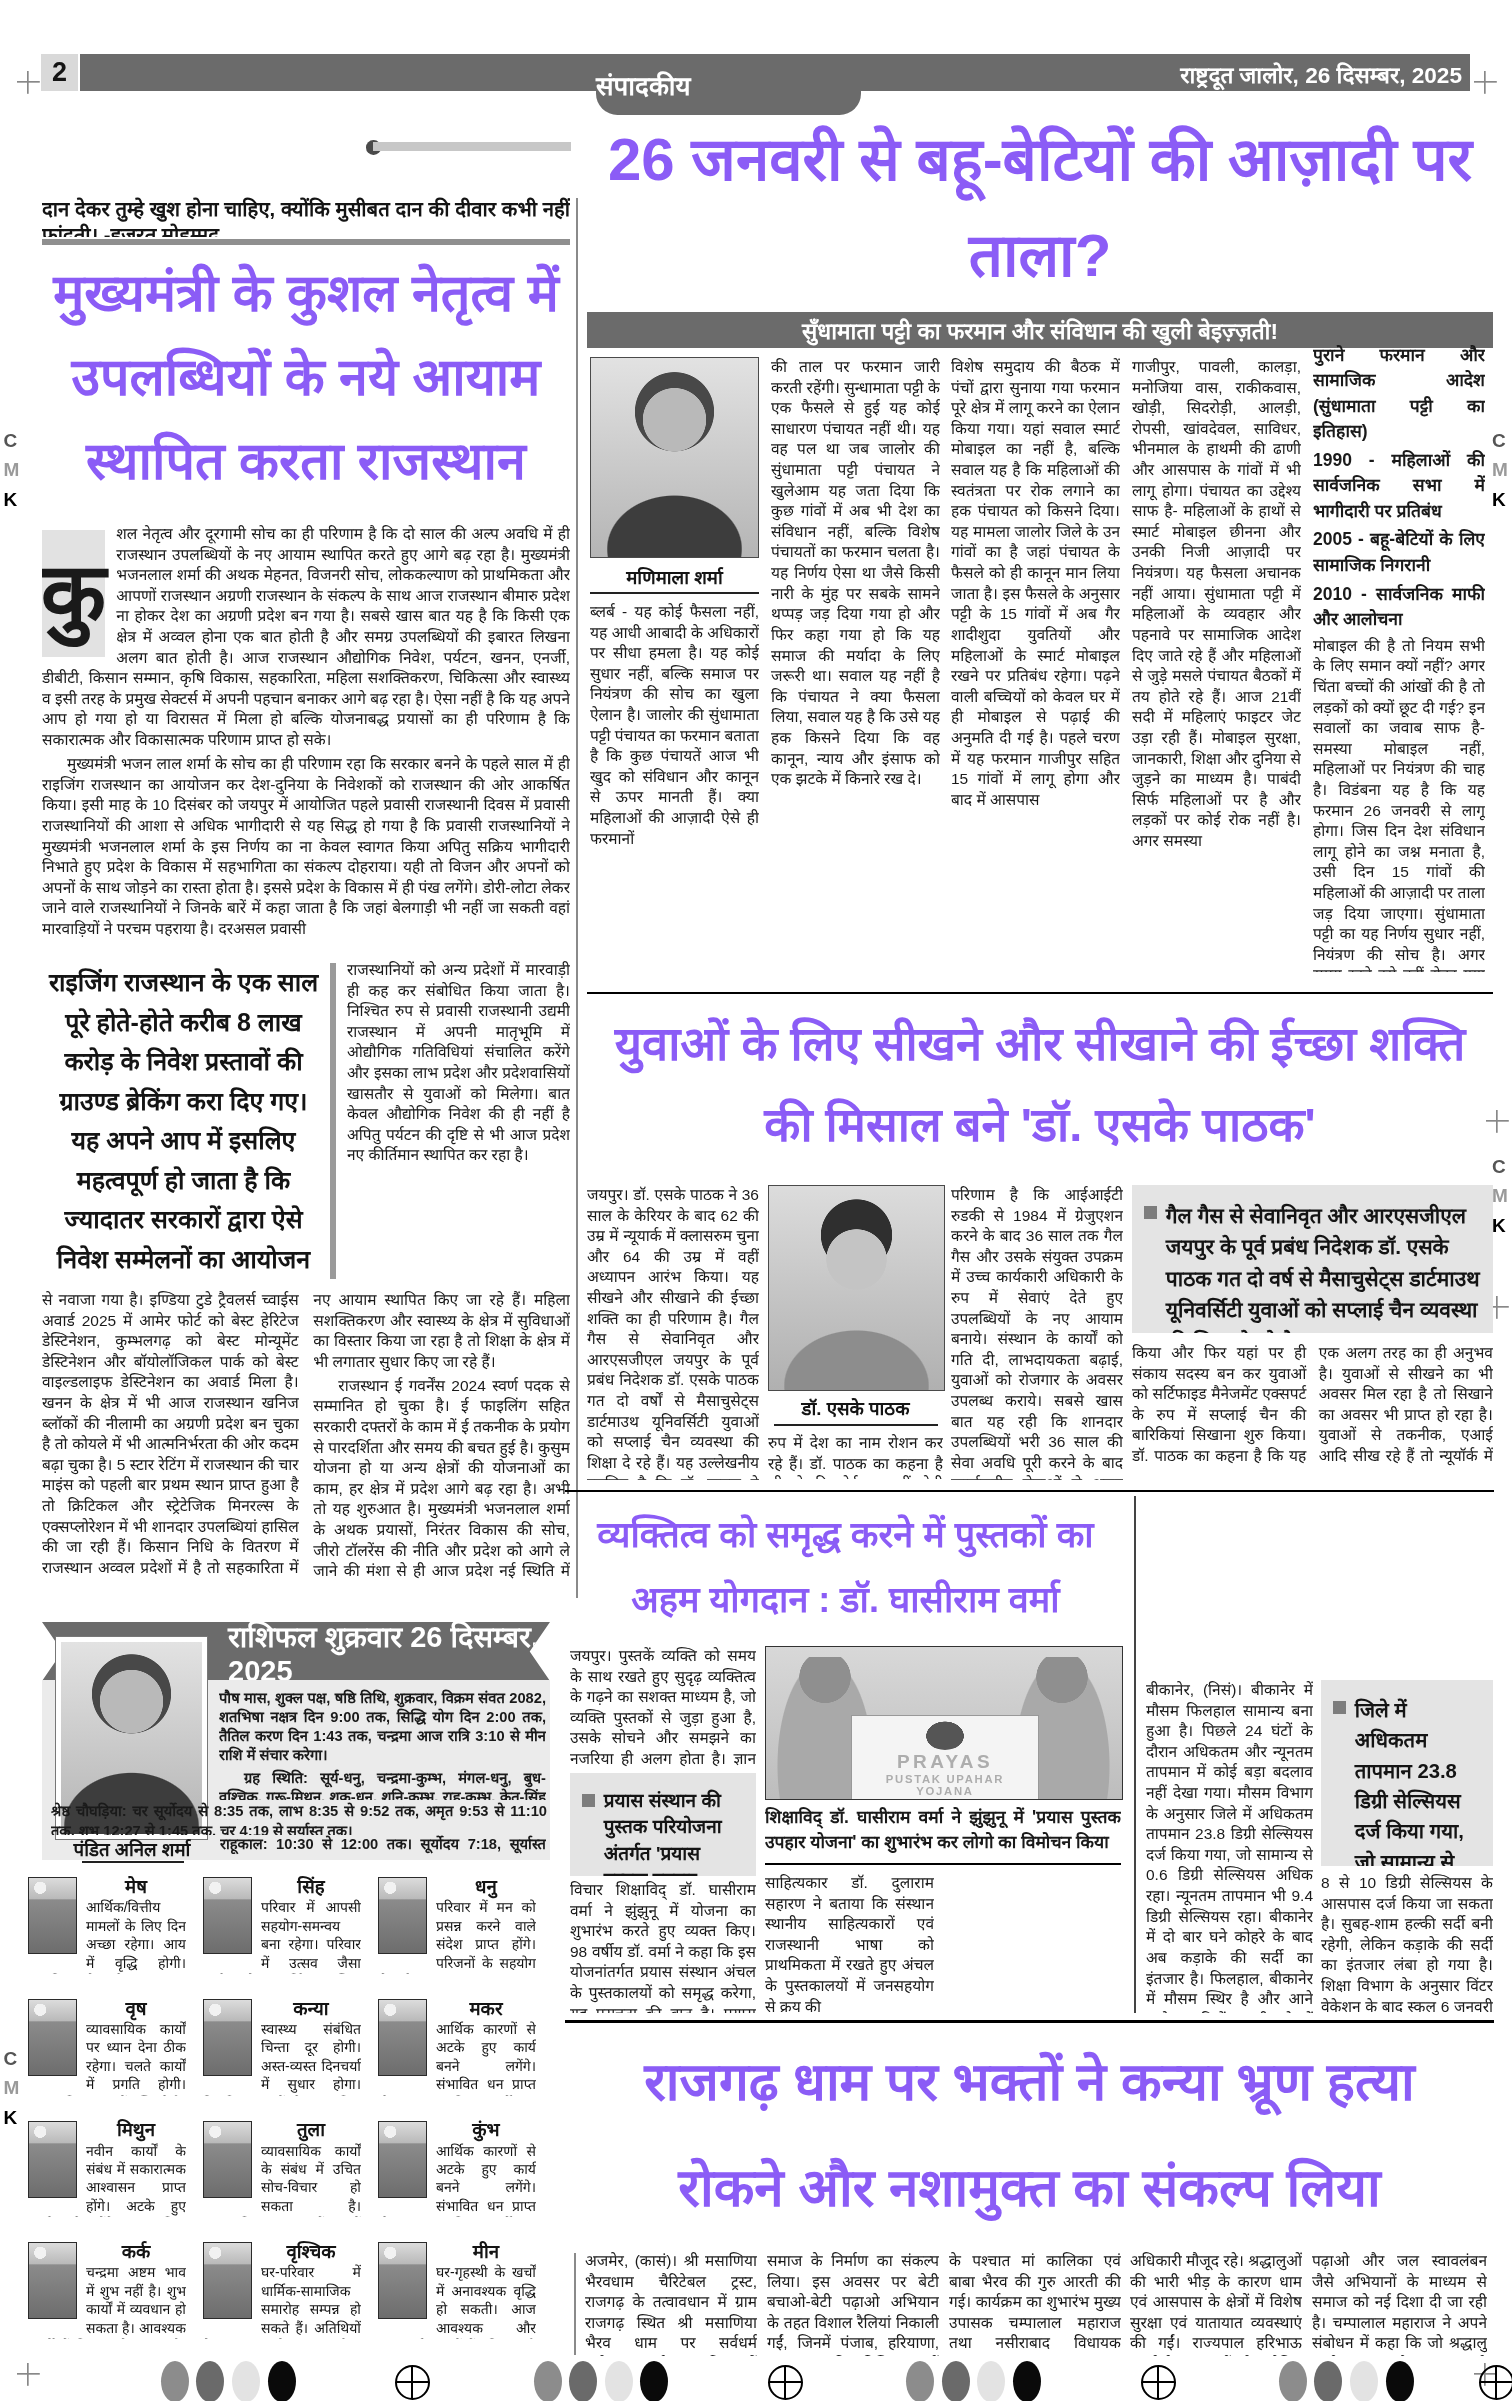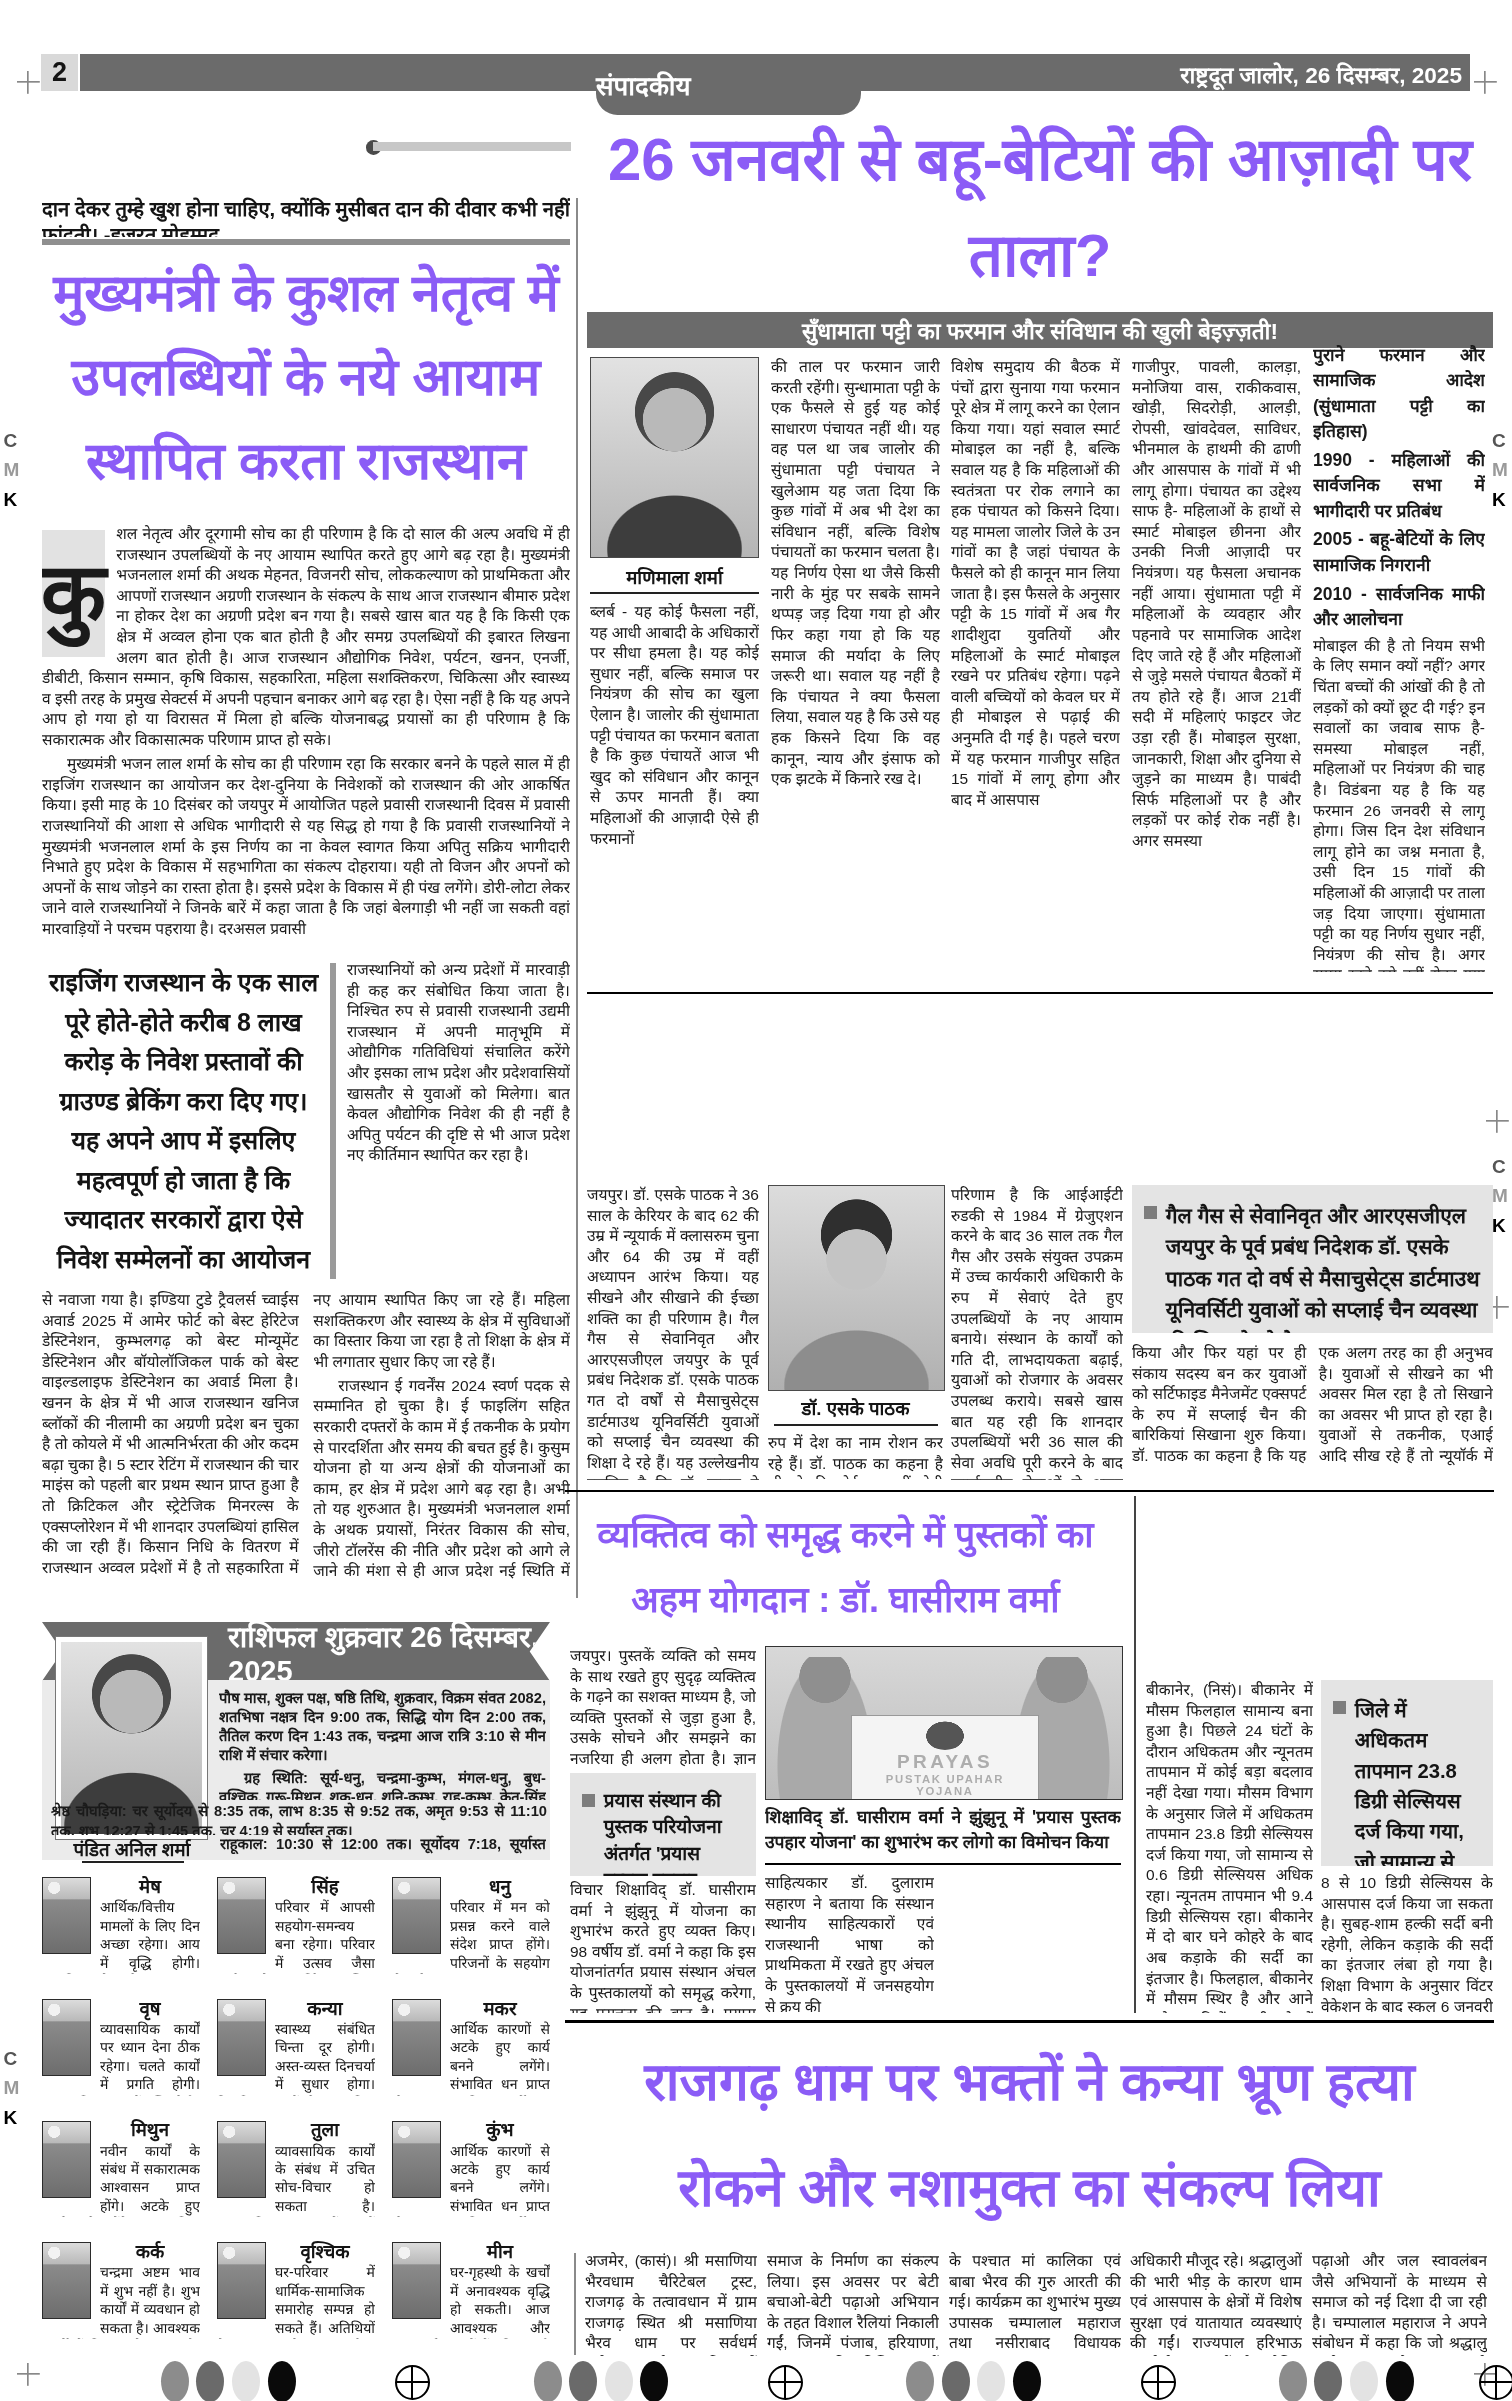--- a/index.html
+++ b/index.html
@@ -125,21 +125,21 @@
     <p class="noind">पौष मास, शुक्ल पक्ष, षष्ठि तिथि, शुक्रवार, विक्रम संवत 2082, शतभिषा नक्षत्र दिन 9:00 तक, सिद्धि योग दिन 2:00 तक, तैतिल करण दिन 1:43 तक, चन्द्रमा आज रात्रि 3:10 से मीन राशि में संचार करेगा।</p>
     <p>ग्रह स्थिति: सूर्य-धनु, चन्द्रमा-कुम्भ, मंगल-धनु, बुध-वृश्चिक, गुरू-मिथुन, शुक्र-धनु, शनि-कुम्भ, राहु-कुम्भ, केतु-सिंह राशि में। आज रवियोग प्रात: 9:00 पर समाप्त होगा। आज अनुराधा षष्ठि, पंचक है।</p>
   </div>
   <div class="col" style="left:51px;top:1802px;width:496px;height:33px;font-size:14.7px;font-weight:600;">
     <p class="noind">श्रेष्ठ चौघड़िया: चर सूर्योदय से 8:35 तक, लाभ 8:35 से 9:52 तक, अमृत 9:53 से 11:10 तक, शुभ 12:27 से 1:45 तक, चर 4:19 से सूर्यास्त तक।</p>
   </div>
   <div class="col" style="left:220px;top:1835px;width:326px;height:22.6px;font-size:14.7px;font-weight:600;">
     <p class="noind">राहूकाल: 10:30 से 12:00 तक। सूर्योदय 7:18, सूर्यास्त 5:37 तक</p>
   </div>
 
-  <div class="zgrid" style="left:42px;top:1875px;width:508px;height:464px;">
+  <div class="zgrid" style="left:28px;top:1875px;width:508px;height:464px;">
     <div class="zcell">
         <div class="zicon"></div>
         <div class="zname">मेष</div>
         <div class="ztext">आर्थिक/वित्तीय मामलों के लिए दिन अच्छा रहेगा। आय में वृद्धि होगी। संभावित स्रोत से धन प्राप्त होगा। व्यावसायिक यात्रा संभव है। परिवार में धार्मिक-मांगलिक कार्य सम्पन्न हो सकते हैं।</div>
       </div>
     <div class="zcell">
         <div class="zicon"></div>
         <div class="zname">सिंह</div>
         <div class="ztext">परिवार में आपसी सहयोग-समन्वय बना रहेगा। परिवार में उत्सव जैसा माहौल रहेगा। धार्मिक-मांगलिक कार्य सम्पन्न हो सकते हैं। व्यावसायिक कार्यों के संबंध में उचित सोच-विचार हो सकता है।</div>
       </div>
@@ -221,20 +221,21 @@
     <p class="noind histitem" style="font-weight:bold;font-size:17.5px;line-height:1.45;">पुराने फरमान और सामाजिक आदेश (सुंधामाता पट्टी का इतिहास)</p>
     <p class="histitem" style="font-weight:bold;font-size:17.5px;line-height:1.45;">1990 - महिलाओं की सार्वजनिक सभा में भागीदारी पर प्रतिबंध</p>
     <p class="histitem" style="font-weight:bold;font-size:17.5px;line-height:1.45;">2005 - बहू-बेटियों के लिए सामाजिक निगरानी</p>
     <p class="histitem" style="font-weight:bold;font-size:17.5px;line-height:1.45;">2010 - सार्वजनिक माफी और आलोचना</p>
     <p class="noind">मोबाइल की है तो नियम सभी के लिए समान क्यों नहीं? अगर चिंता बच्चों की आंखों की है तो लड़कों को क्यों छूट दी गई? इन सवालों का जवाब साफ है-समस्या मोबाइल नहीं, महिलाओं पर नियंत्रण की चाह है। विडंबना यह है कि यह फरमान 26 जनवरी से लागू होगा। जिस दिन देश संविधान लागू होने का जश्न मनाता है, उसी दिन 15 गांवों की महिलाओं की आज़ादी पर ताला जड़ दिया जाएगा। सुंधामाता पट्टी का यह निर्णय सुधार नहीं, नियंत्रण की सोच है। अगर समय रहते इसे नहीं रोका गया तो कल कोई और पंचायत ऐसे नए फरमान सुनाएगी।</p>
 
   </div>
 
   <div class="hrule" style="left:587px;top:992px;width:906px;height:2.3px;"></div>
 
+  <div class="headline" style="left:587px;top:1004px;width:906px;height:169px;font-size:47px;line-height:1.72;">युवाओं के लिए सीखने और सीखाने की ईच्छा शक्ति की मिसाल बने 'डॉ. एसके पाठक'</div>
 
   <div class="col" style="left:587px;top:1185px;width:172px;height:295px;">
     <p class="noind">जयपुर। डॉ. एसके पाठक ने 36 साल के केरियर के बाद 62 की उम्र में न्यूयार्क में क्लासरुम चुना और 64 की उम्र में वहीं अध्यापन आरंभ किया। यह सीखने और सीखाने की ईच्छा शक्ति का ही परिणाम है। गैल गैस से सेवानिवृत और आरएसजीएल जयपुर के पूर्व प्रबंध निदेशक डॉ. एसके पाठक गत दो वर्षों से मैसाचुसेट्स डार्टमाउथ यूनिवर्सिटी युवाओं को सप्लाई चैन व्यवस्था की शिक्षा दे रहे हैं। यह उल्लेखनीय इसलिए है कि डॉ. पाठक ने सेवानिवृति के बाद 62 की उम्र में मैसाचुसेट्स डार्टमाउथ यूनिवर्सिटी में प्रबंधन की शिक्षा लेने के लिए एमबीए की डिग्री के लिए प्रवेश लिया और आज इसी विश्वविद्यालयों में एमबीए के छात्रों को बिजनेस मैनेजमेंट का पाठ पढ़ा रहे हैं, बल्कि भारतीय प्रतिभा के</p>
   </div>
   <div class="photo" style="left:768px;top:1185px;width:175px;height:204px;
        background:radial-gradient(circle 30.5px at 50% 36%, #c4c4c4 98%, rgba(0,0,0,0)),
                   radial-gradient(circle 36px at 50% 24%, #2f2f2f 98%, rgba(0,0,0,0)),
                   radial-gradient(ellipse 73px 56px at 50% 98%, #8d8d8d 98%, rgba(0,0,0,0)),
                   linear-gradient(180deg,#dcdcdc,#b0b0b0);"></div>
   <div class="abs caption" style="left:768px;top:1395px;width:175px;">डॉ. एसके पाठक</div>

